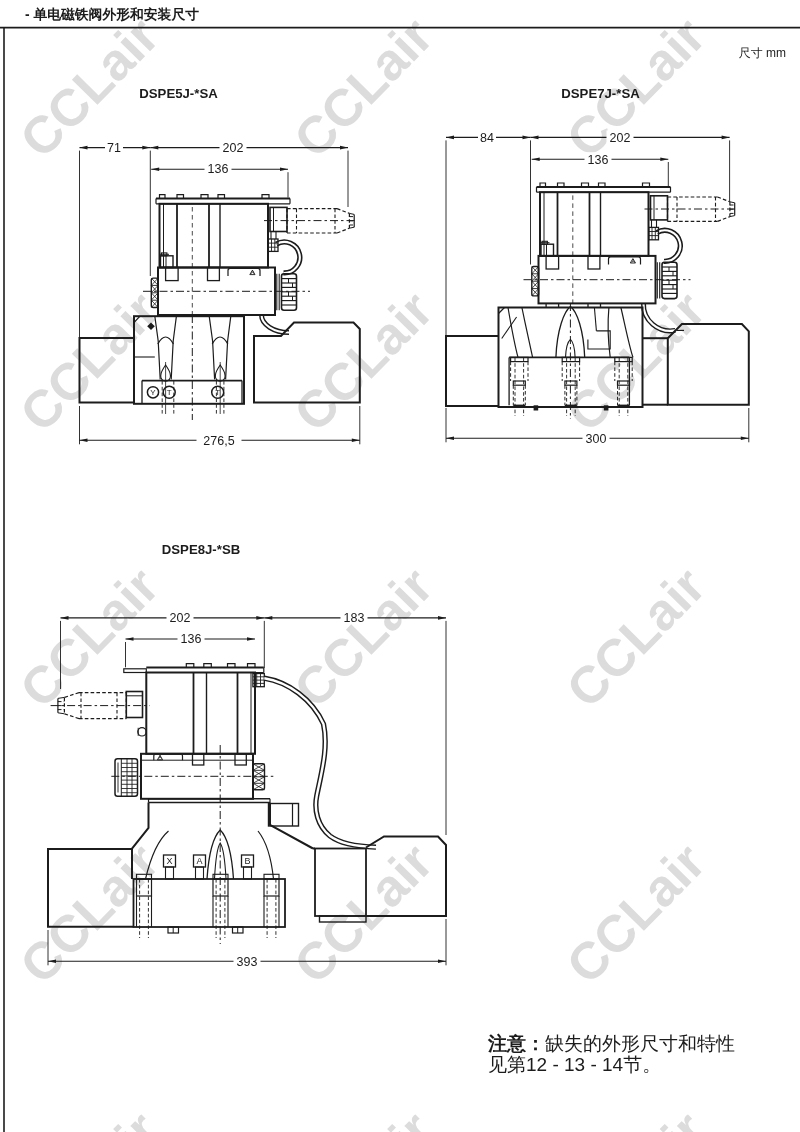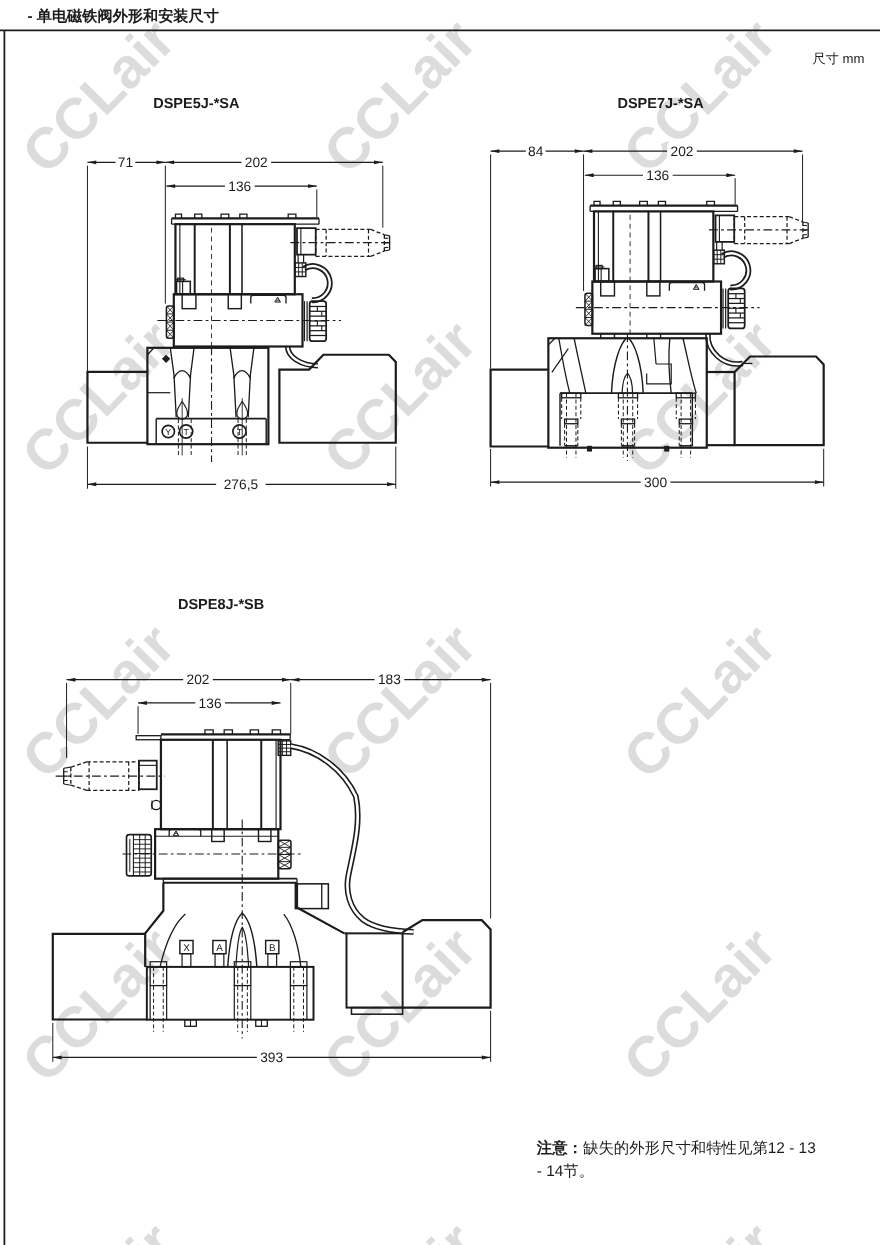--- a/index.html
+++ b/index.html
@@ -1,15 +1,15 @@
 <!DOCTYPE html>
 <html><head><meta charset="utf-8"><style>
 html,body{margin:0;padding:0;background:#ffffff;width:800px;height:1132px;overflow:hidden}
 body{font-family:"Liberation Sans",sans-serif;position:relative}
-.note{position:absolute;left:488px;top:1033px;width:254px;font-size:14px;line-height:21px;color:#1c1c1c}
+.note{position:absolute;left:488px;top:1033px;width:254px;font-size:19px;line-height:21px;color:#1c1c1c}
 </style></head>
 <body>
 <svg width="800" height="1132" viewBox="0 0 800 1132" style="position:absolute;left:0;top:0">
 
 <g>
       <text x="0" y="0" transform="translate(102,100) rotate(-45.5)" text-anchor="middle" font-size="52" font-weight="bold" fill="#dcdcdc" font-family="Liberation Sans, sans-serif">CCLair</text>
     </g>
 
 <g>
       <text x="0" y="0" transform="translate(376,100) rotate(-45.5)" text-anchor="middle" font-size="52" font-weight="bold" fill="#dcdcdc" font-family="Liberation Sans, sans-serif">CCLair</text>

